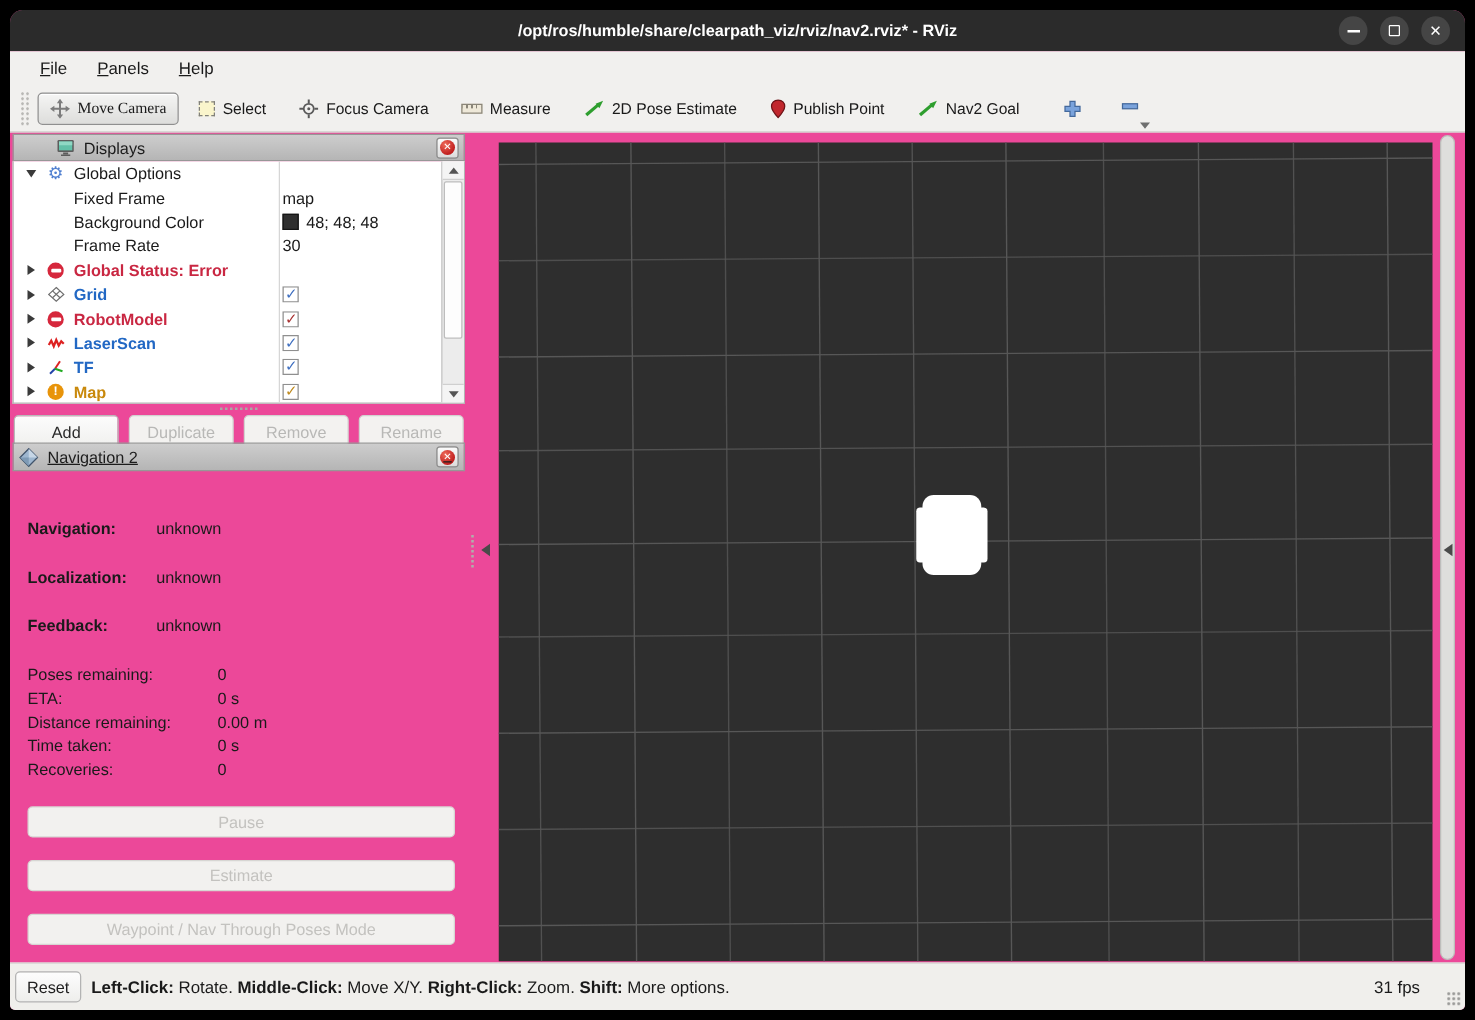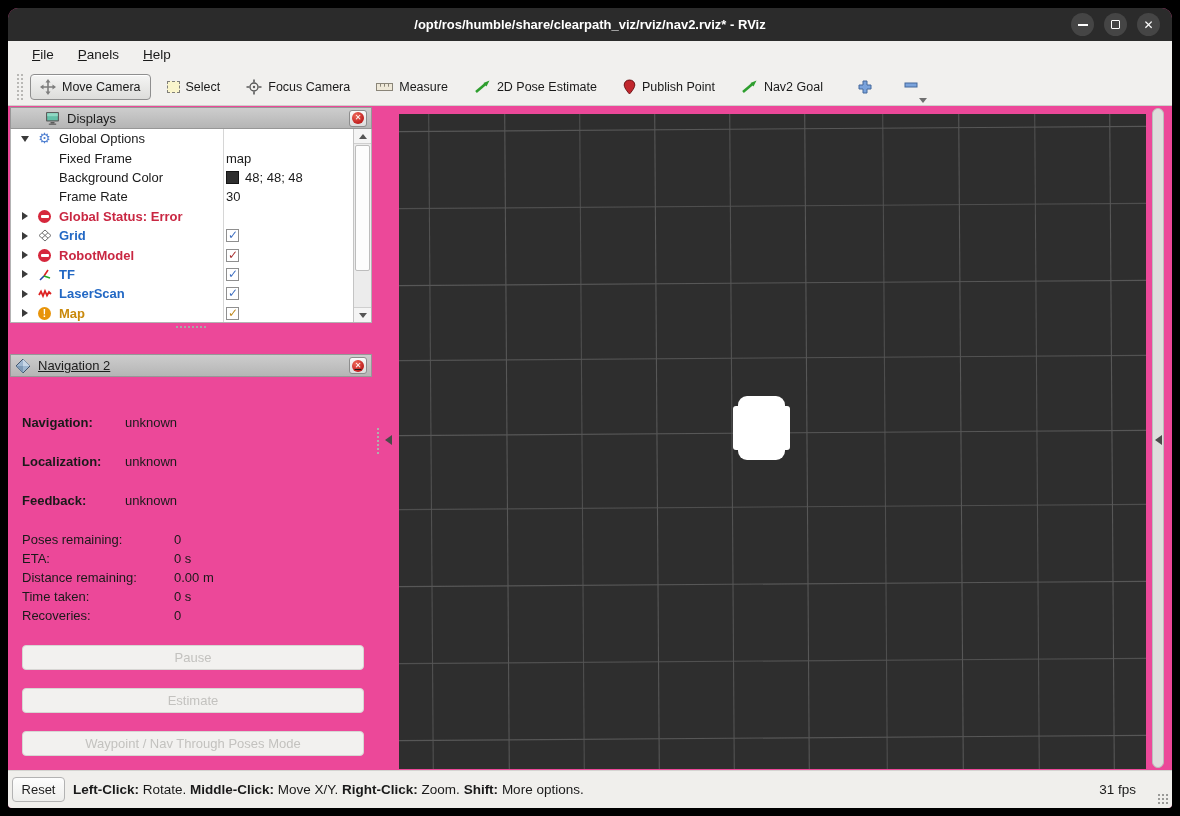--- a/index.html
+++ b/index.html
@@ -24,21 +24,21 @@
   .menu-item { display:inline-block; font-size:13.5px; color:#1a1a1a; padding:4px 10px; }
   .menu-item::first-letter { text-decoration:underline; }
 
   
   #toolbar { position:absolute; left:0; top:60px; width:100%; height:38px; background:#f1f0ee;
              border-bottom:1px solid #cfcecb; display:flex; align-items:center; padding-left:8px; }
   #toolbar-handle { width:8px; height:28px; margin-right:6px;
       background-image:radial-gradient(#b9b8b5 1px, transparent 1.2px); background-size:4px 4px; }
   .tool { display:flex; align-items:center; gap:6px; font-size:12.5px; color:#1a1a1a; margin-right:26px; white-space:nowrap; }
   .tool.selected { border:1px solid #8f8f8f; border-radius:4px; background:linear-gradient(#f5f5f4,#dddddb);
-                   padding:4px 9px; margin-right:16px; box-shadow:inset 0 1px 0 #fff; }
+                   padding:4px 9px; margin-right:16px; box-shadow:inset 0 1px 0 #fff;font-family:Liberation Serif, serif; }
   .icon-select { width:13px; height:12px; background:#faf5cc; border:1px dashed #81807b; display:inline-block; }
   .icon-measure { width:17px; height:8px; background:#eee8d8; border:1px solid #8a8578; display:inline-block;
       background-image:repeating-linear-gradient(90deg, transparent 0 3px, #8a8578 3px 4px); background-size:100% 45%; background-repeat:no-repeat; }
   .tool-zoom { display:flex; align-items:flex-start; margin-right:0; }
   .minus-wrap { position:relative; display:inline-block; }
   .dd-arrow { position:absolute; right:-8px; bottom:-7px; width:0; height:0;
       border-left:4px solid transparent; border-right:4px solid transparent; border-top:5px solid #6f6f6f; }
 
   
   .panel-header { position:absolute; left:2px; width:362px; height:22px;
@@ -352,43 +352,43 @@
             </div>
       </div>
 
       <div class="trow">
         <div class="tname-area">
           <span class="exp">
                 <span class="exp-r"></span>
               </span>
           <span class="ticon">
             <svg width="14" height="13" viewBox="0 0 14 13">
+              <polyline points="1,8 3,4.5 5,9 7,4 9,8.5 11,5 13,7" fill="none" stroke="#d22" stroke-width="1.8"></polyline>
+            </svg>
+          </span>
+          <span class="name-blue">LaserScan</span>
+        </div>
+        <div class="tval-area">
+              <span class="checkbox cb-blue"></span>
+            </div>
+      </div>
+
+      <div class="trow">
+        <div class="tname-area">
+          <span class="exp">
+                <span class="exp-r"></span>
+              </span>
+          <span class="ticon">
+            <svg width="14" height="13" viewBox="0 0 14 13">
               <line x1="6" y1="8" x2="10" y2="2" stroke="#d22" stroke-width="1.6"></line>
               <line x1="6" y1="8" x2="2" y2="12" stroke="#24a" stroke-width="1.6"></line>
               <line x1="6" y1="8" x2="12" y2="10" stroke="#2a2" stroke-width="1.6"></line>
             </svg>
           </span>
           <span class="name-blue">TF</span>
-        </div>
-        <div class="tval-area">
-              <span class="checkbox cb-blue"></span>
-            </div>
-      </div>
-
-      <div class="trow">
-        <div class="tname-area">
-          <span class="exp">
-                <span class="exp-r"></span>
-              </span>
-          <span class="ticon">
-            <svg width="14" height="13" viewBox="0 0 14 13">
-              <polyline points="1,8 3,4.5 5,9 7,4 9,8.5 11,5 13,7" fill="none" stroke="#d22" stroke-width="1.8"></polyline>
-            </svg>
-          </span>
-          <span class="name-blue">LaserScan</span>
         </div>
         <div class="tval-area">
               <span class="checkbox cb-blue"></span>
             </div>
       </div>
 
       <div class="trow">
         <div class="tname-area">
           <span class="exp">
                 <span class="exp-r"></span>
@@ -416,20 +416,26 @@
           </div>
       <div id="tree-thumb"></div>
       <div class="sb-btn sb-down">
             <span class="arr-down"></span>
           </div>
     </div>
   </div>
 
   <div class="splitter-dots" style="left:168px; top:318px;"></div>
 
+  <div id="displays-buttons">
+    <div class="dbtn">Add</div>
+    <div class="dbtn disabled">Duplicate</div>
+    <div class="dbtn disabled">Remove</div>
+    <div class="dbtn disabled">Rename</div>
+  </div>
 
   <div class="splitter-dots" style="left:168px; top:355px;"></div>
 
   <div class="panel-header" style="top:346px; height:23px;text-decoration:underline;">
     <svg class="diamond-svg" width="16" height="16" viewBox="0 0 16 16">
       <polygon points="8,1 15,8 8,15 1,8" fill="#9db6cf" stroke="#41546b" stroke-width="1"></polygon>
       <polygon points="8,1 15,8 8,8" fill="#c6d6e6"></polygon>
       <polygon points="1,8 8,8 8,15" fill="#7e9ab5"></polygon>
     </svg>
     <span class="ph-title">Navigation 2</span>

